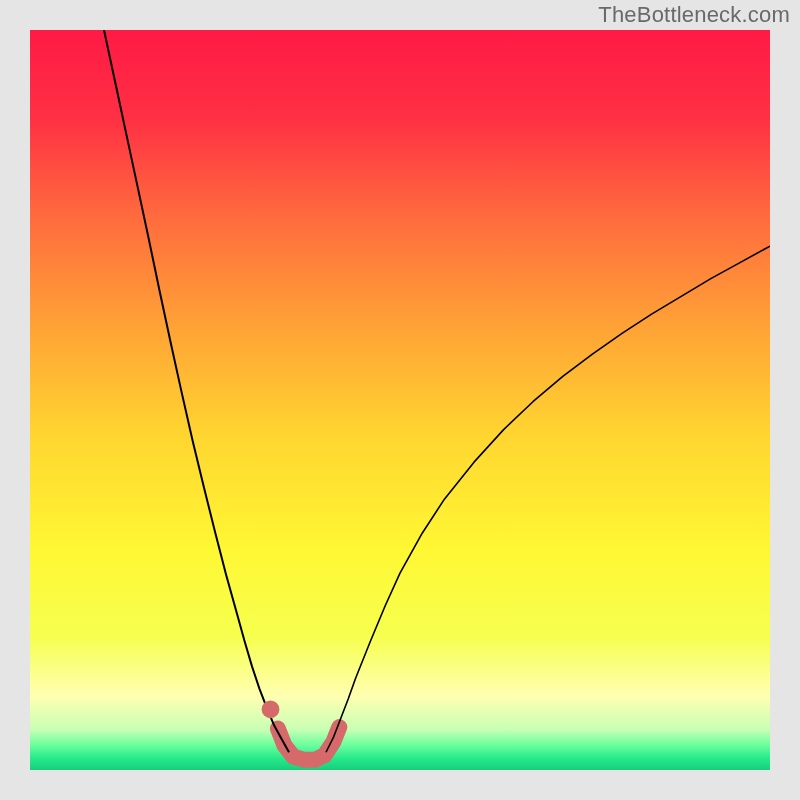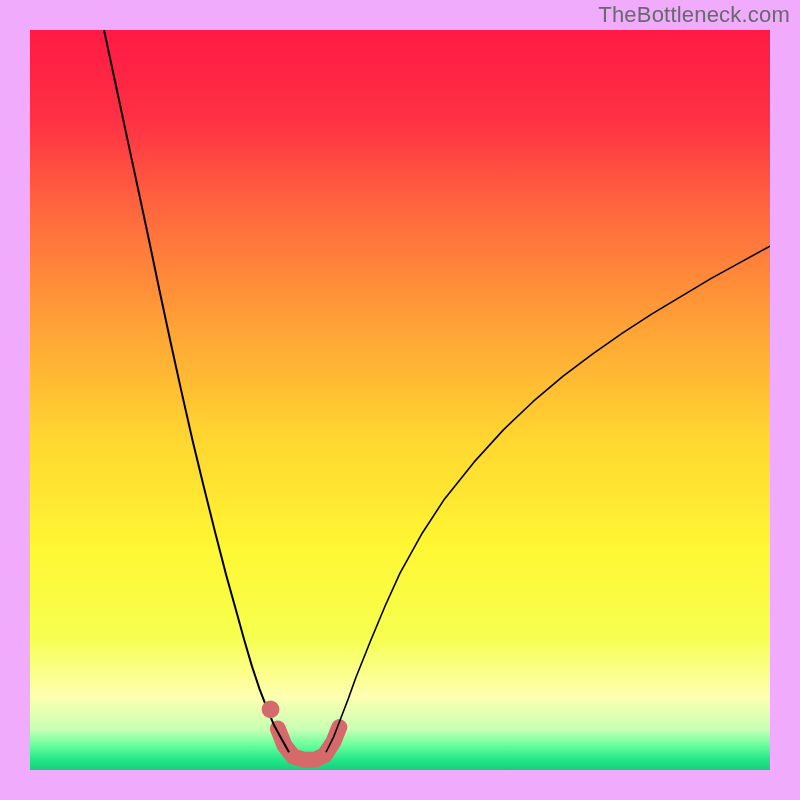--- a/index.html
+++ b/index.html
@@ -10,21 +10,21 @@
     background: #000;
     overflow: hidden;
     font-family: Arial, Helvetica, sans-serif;
   }
   .frame {
     position: absolute;
     top: 0;
     left: 0;
     width: 800px;
     height: 800px;
-    background: #f0abfc;
+    background: #e5e5e5;
   }
   .plot {
     position: absolute;
     top: 30px;
     left: 30px;
     width: 740px;
     height: 740px;
   }
   .watermark {
     position: absolute;

